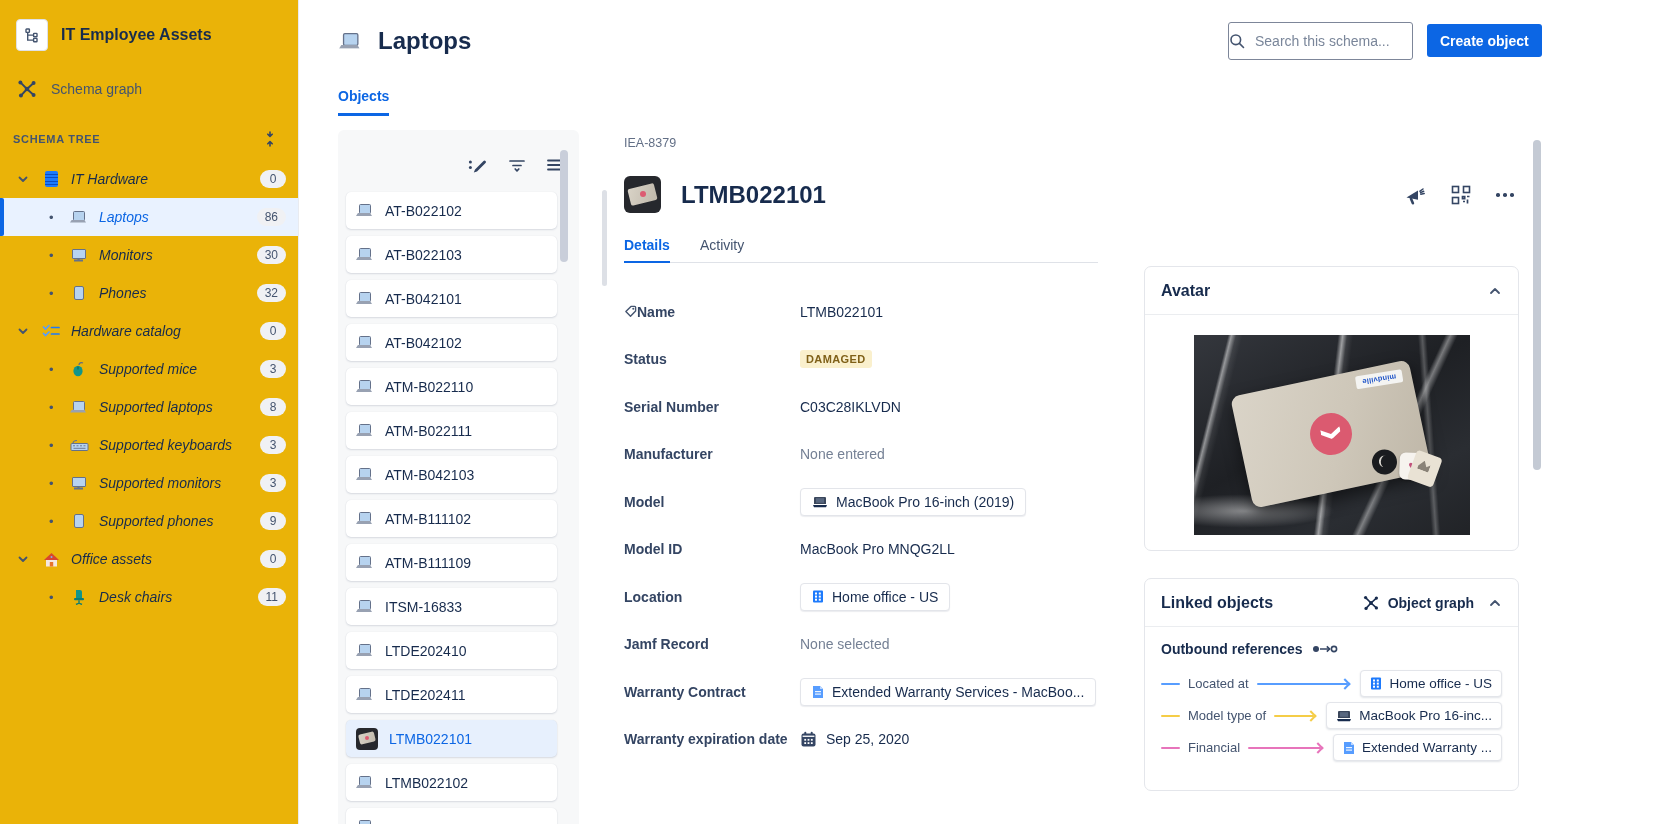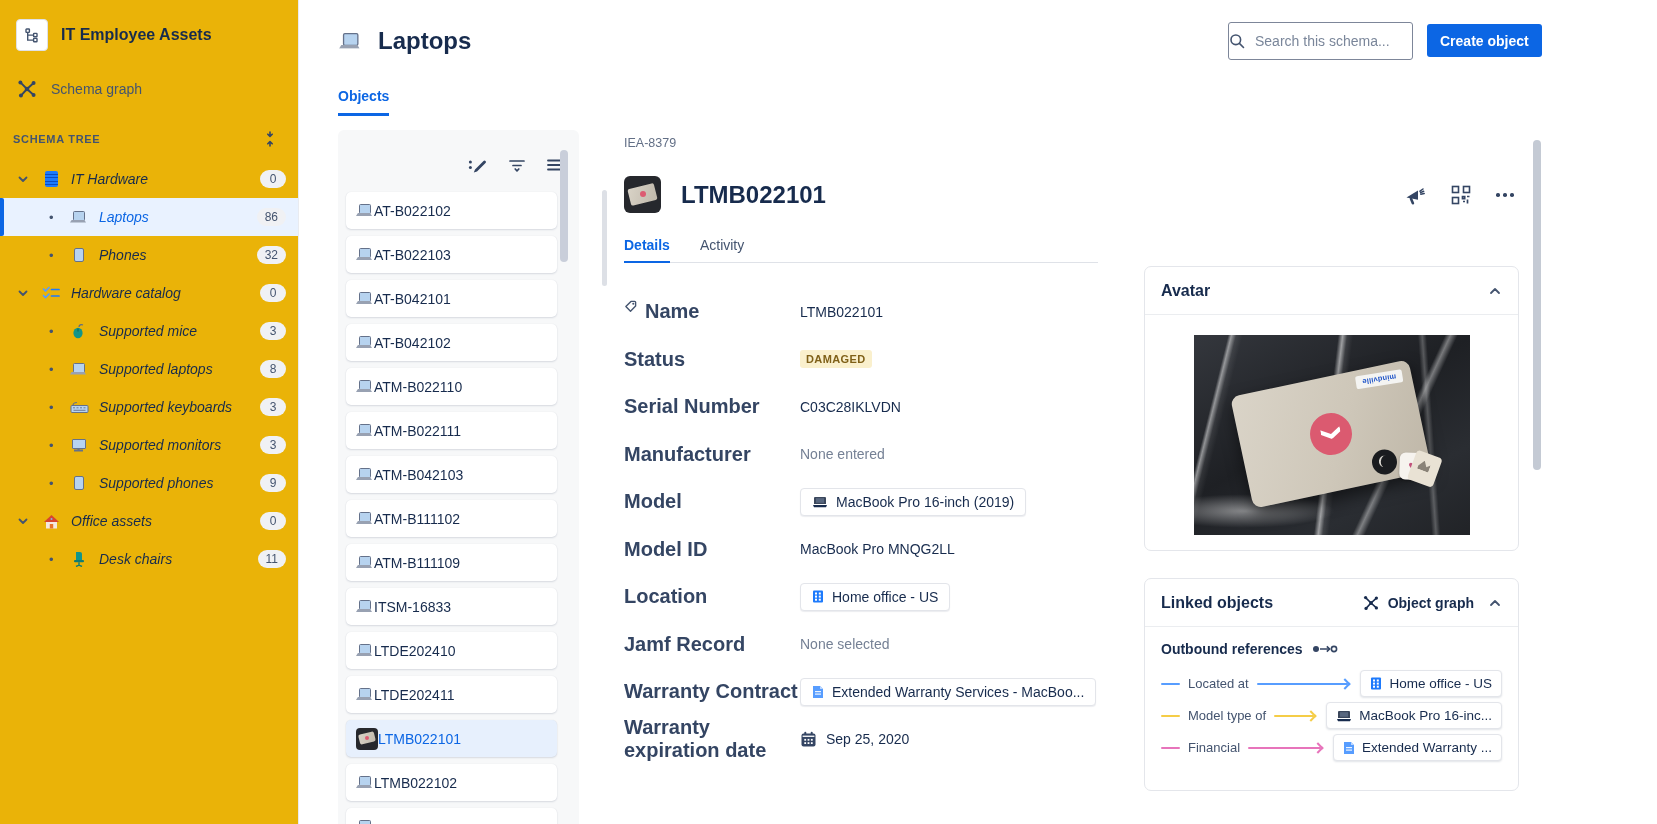--- a/index.html
+++ b/index.html
@@ -46,21 +46,21 @@
   .search{position:absolute;left:929px;top:22px;width:185px;height:38px;border:1px solid #7D8699;border-radius:3px;display:flex;align-items:center;padding:0 0;gap:8px;box-sizing:border-box;background:#fff;}
   .search input{border:none;outline:none;font-size:14px;color:#172B4D;width:100%;font-family:inherit;background:transparent;}
   .search input::placeholder{color:#7A869A;}
   .create-btn{position:absolute;left:1128px;top:24px;height:33px;padding:0 13px;background:#0C66E4;color:#fff;font-size:14px;font-weight:600;border:none;border-radius:3px;font-family:inherit;cursor:pointer;}
   .obj-tab{position:absolute;left:39px;top:88px;font-size:14px;font-weight:600;color:#0C66E4;padding-bottom:9px;border-bottom:3px solid #0C66E4;cursor:pointer;}
 
   
   .list-panel{position:absolute;left:39px;top:130px;width:241px;height:694px;background:#F7F8F9;border-radius:6px 6px 0 0;overflow:hidden;box-sizing:border-box;}
   .lp-toolbar{height:62px;display:flex;align-items:center;justify-content:flex-end;gap:21px;padding:8px 16px 0 0;box-sizing:border-box;}
   .lp-toolbar .tb{cursor:pointer;display:flex;}
-  .obj-card{height:37px;margin:0 22px 7px 8px;background:#fff;border-radius:5px;box-shadow:0 1px 2px rgba(9,30,66,.13),0 0 1px rgba(9,30,66,.10);display:flex;align-items:center;padding:0 8px 0 10px;font-size:14px;color:#172B4D;box-sizing:border-box;cursor:pointer;}
+  .obj-card{height:37px;margin:0 22px 7px 8px;background:#fff;border-radius:5px;box-shadow:0 1px 2px rgba(9,30,66,.13),0 0 1px rgba(9,30,66,.10);display:flex;align-items:center;gap:11px;padding:0 8px 0 10px;font-size:14px;color:#172B4D;box-sizing:border-box;cursor:pointer;}
   .obj-card.sel{background:#E7F0FD;color:#0C66E4;}
   .obj-label{white-space:nowrap;overflow:hidden;text-overflow:ellipsis;}
   .lp-scroll{position:absolute;right:11px;top:20px;width:8px;height:112px;border-radius:4px;background:#C9CEDA;}
 
   .thumb{position:relative;overflow:hidden;background:#26282d;flex:0 0 auto;}
   .thumb::before{content:"";position:absolute;left:14%;top:26%;width:72%;height:46%;background:linear-gradient(120deg,#D9D3C7,#BFB8AB);transform:rotate(-14deg);border-radius:2px;}
   .thumb::after{content:"";position:absolute;left:42%;top:40%;width:18%;height:18%;background:#DC5B72;border-radius:50%;}
   .thumb-sm{width:22px;height:22px;border-radius:4px;}
   .thumb-lg{width:37px;height:37px;border-radius:6px;}
 
@@ -71,21 +71,21 @@
   .d-actions{position:absolute;left:1105px;top:185px;display:flex;align-items:center;gap:25px;}
   .d-actions .act{cursor:pointer;display:flex;}
   .dots{display:flex;gap:3.5px;align-items:center;height:20px;}
   .dots i{width:3.5px;height:3.5px;border-radius:50%;background:#344563;}
   .d-tabs{position:absolute;left:325px;top:237px;width:474px;border-bottom:1px solid #DFE2E8;display:flex;gap:30px;}
   .d-tab{font-size:14px;padding-bottom:8px;color:#44546F;cursor:pointer;}
   .d-tab.active{color:#0C66E4;font-weight:600;border-bottom:2px solid #0C66E4;margin-bottom:-1px;}
 
   .fields{position:absolute;left:325px;top:288px;width:490px;}
   .f-row{display:flex;align-items:center;min-height:47.5px;}
-  .f-label{width:176px;font-weight:600;font-size:20px;color:#344563;display:flex;gap:8px;flex:0 0 auto;}
+  .f-label{width:176px;font-weight:600;font-size:14px;color:#344563;display:flex;align-items:center;gap:0;flex:0 0 auto;}
   .f-value{font-size:14px;color:#172B4D;display:flex;align-items:center;gap:9px;min-width:0;}
   .muted{color:#758195;}
   .loz{background:#FAF0CD;color:#7F6018;font-size:11px;font-weight:700;letter-spacing:.4px;padding:3px 6px;border-radius:3px;}
   .chip{display:inline-flex;align-items:center;gap:8px;height:28px;padding:0 11px;background:#fff;border:1px solid #E3E5EA;border-radius:4px;box-shadow:0 1px 1px rgba(9,30,66,.08);font-size:14px;color:#172B4D;box-sizing:border-box;white-space:nowrap;cursor:pointer;}
 
   
   .card{position:absolute;left:845px;width:375px;background:#fff;border:1px solid #E4E6EB;border-radius:7px;box-sizing:border-box;}
   .card.avatar{top:266px;height:285px;}
   .card.linked{top:578px;height:213px;overflow:hidden;}
   .card-head{height:47px;display:flex;align-items:center;padding:0 16px;border-bottom:1px solid #EBEDF0;text-align:center;}
@@ -185,20 +185,28 @@
       <span class="t-bullet"></span>
       <span class="t-icon">
           <span class="ic-laptop"></span>
         </span>
       <span class="t-label">Laptops</span>
       <span class="t-count">86</span>
     </div>
     <div class="t-row child">
       <span class="t-bullet"></span>
       <span class="t-icon">
+          <span class="ic-monitor"></span>
+        </span>
+      <span class="t-label">Monitors</span>
+      <span class="t-count">30</span>
+    </div>
+    <div class="t-row child">
+      <span class="t-bullet"></span>
+      <span class="t-icon">
           <span class="ic-phone"></span>
         </span>
       <span class="t-label">Phones</span>
       <span class="t-count">32</span>
     </div>
     <div class="t-row">
       <span class="t-chev">
           <svg width="12" height="12" viewBox="0 0 12 12">
             <path d="M2.5 4.5 6 8l3.5-3.5" fill="none" stroke="#44546F" stroke-width="1.8" stroke-linecap="round" stroke-linejoin="round"></path>
           </svg>

